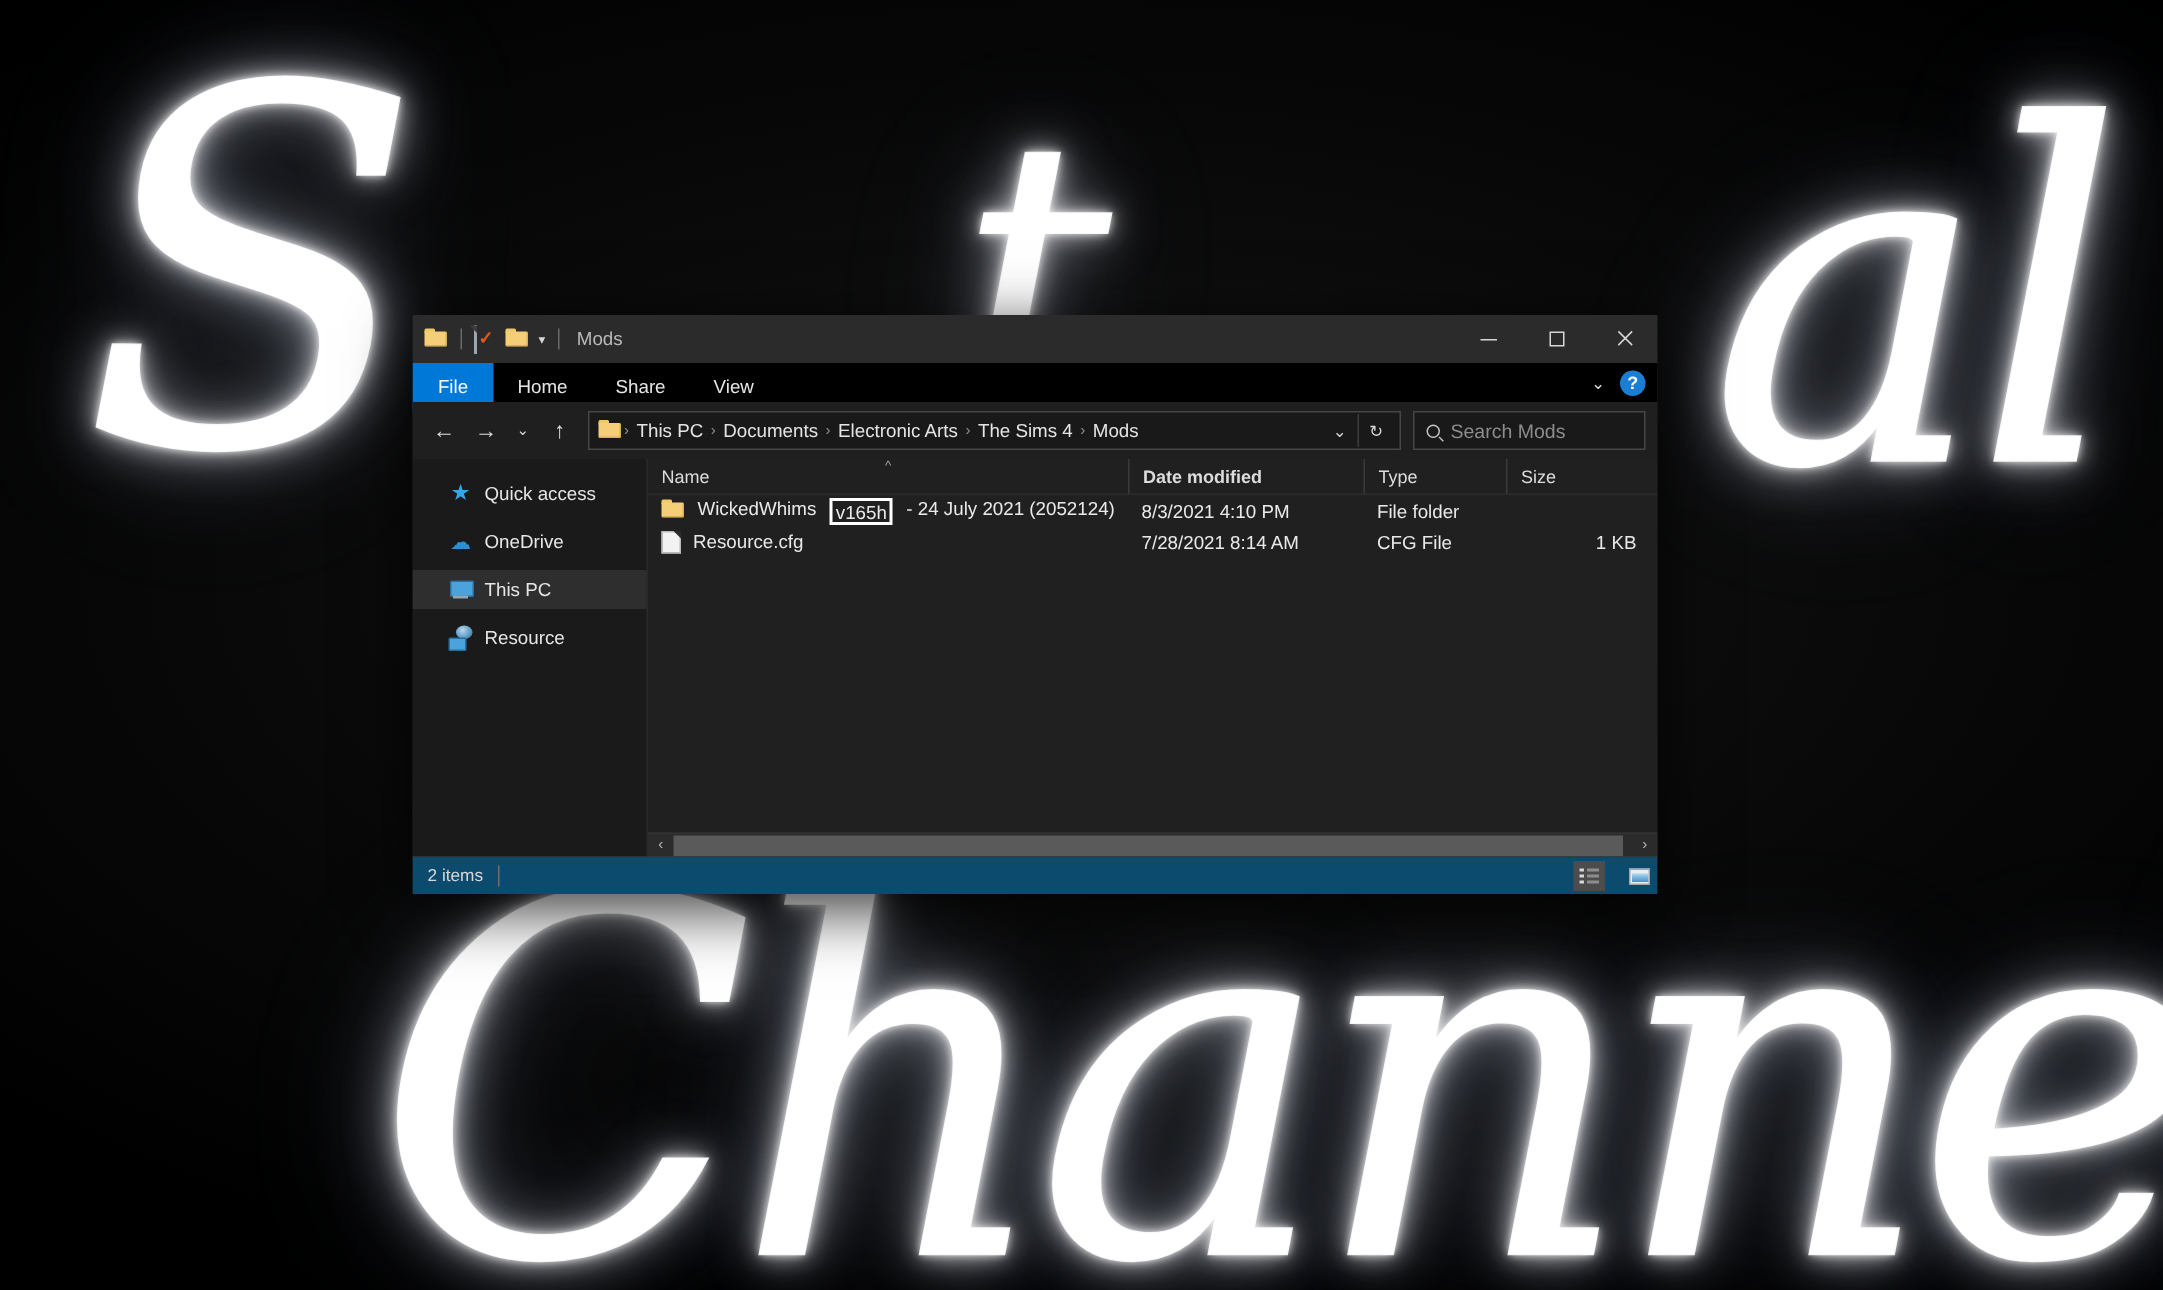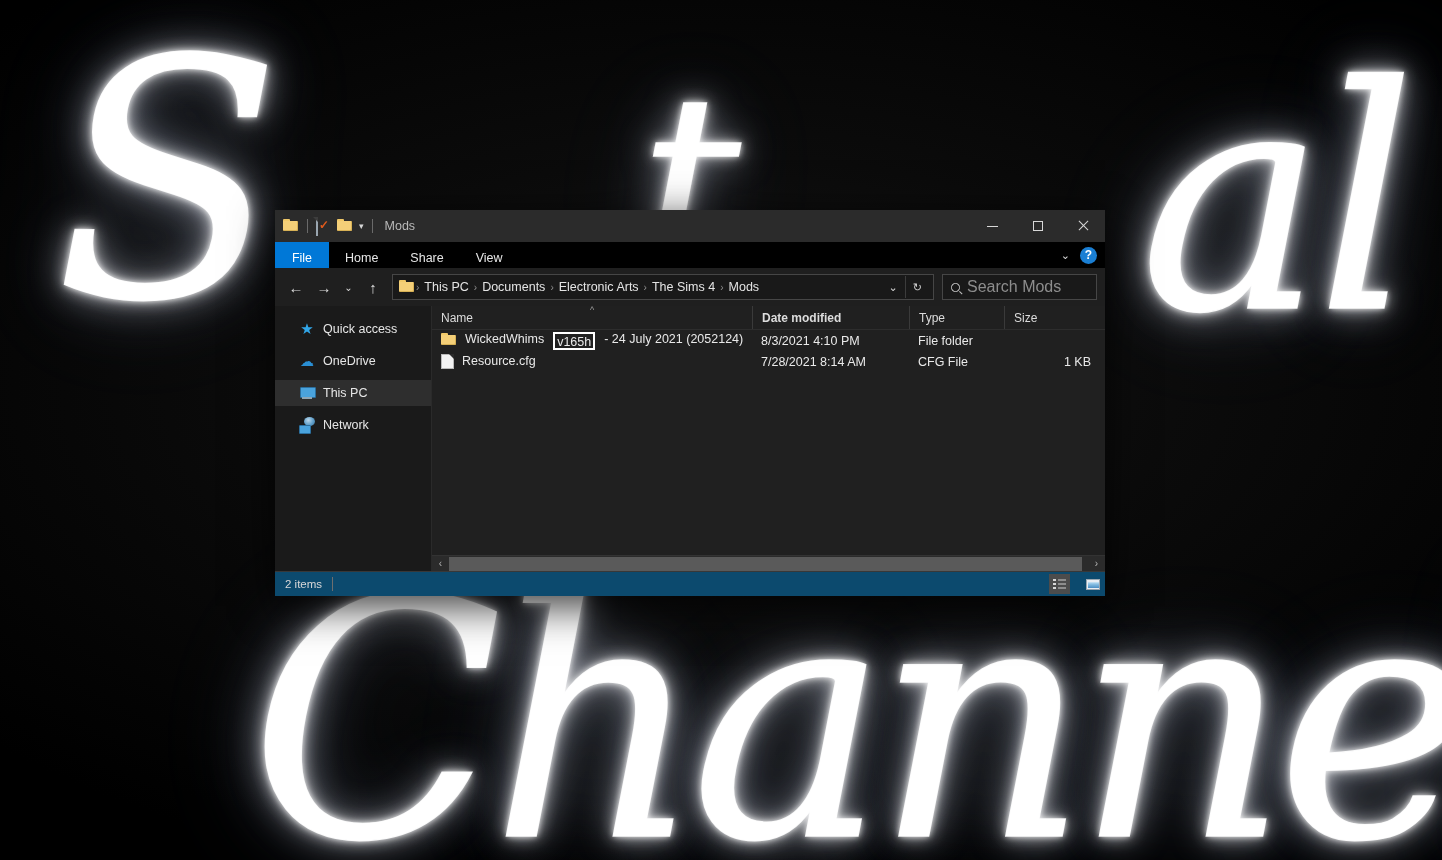--- a/index.html
+++ b/index.html
@@ -160,21 +160,21 @@
     display:flex; align-items:center; gap: 7px; padding: 0 8px;
     flex: none;
   }
   .search-glass {
     width: 9px; height: 9px; border: 1.4px solid #c2c2c2; border-radius: 50%;
     position: relative; flex:none; transform: rotate(-45deg);
   }
   .search-glass:after {
     content:""; position:absolute; left: 3px; top: 9px; width: 1.4px; height: 4px; background:#c2c2c2;
   }
-  .search-ph { font-size: 16px; color: #8d8d8d; }
+  .search-ph { font-size: 13px; color: #8d8d8d; }
 
   
   #body { flex: 1; display: flex; min-height: 0; }
 
   #sidebar {
     width: 157px; background: #1a1a1a; flex: none;
     padding-top: 10px;
     border-right: 1px solid #2a2a2a;
   }
   .side-item {
@@ -384,21 +384,21 @@
       <div class="side-item">
         <span class="si-ico ico-cloud">☁</span>
         <span>OneDrive</span>
       </div>
       <div class="side-item selected">
         <span class="si-ico ico-monitor"></span>
         <span>This PC</span>
       </div>
       <div class="side-item">
         <span class="si-ico ico-network"></span>
-        <span>Network</span>
+        <span>Resource</span>
       </div>
     </div>
 
     <div id="content">
 
       <div id="colhead">
         <div class="col col-name">Name</div>
         <div class="col col-date">Date modified</div>
         <div class="col col-type">Type</div>
         <div class="col col-size">Size</div>

